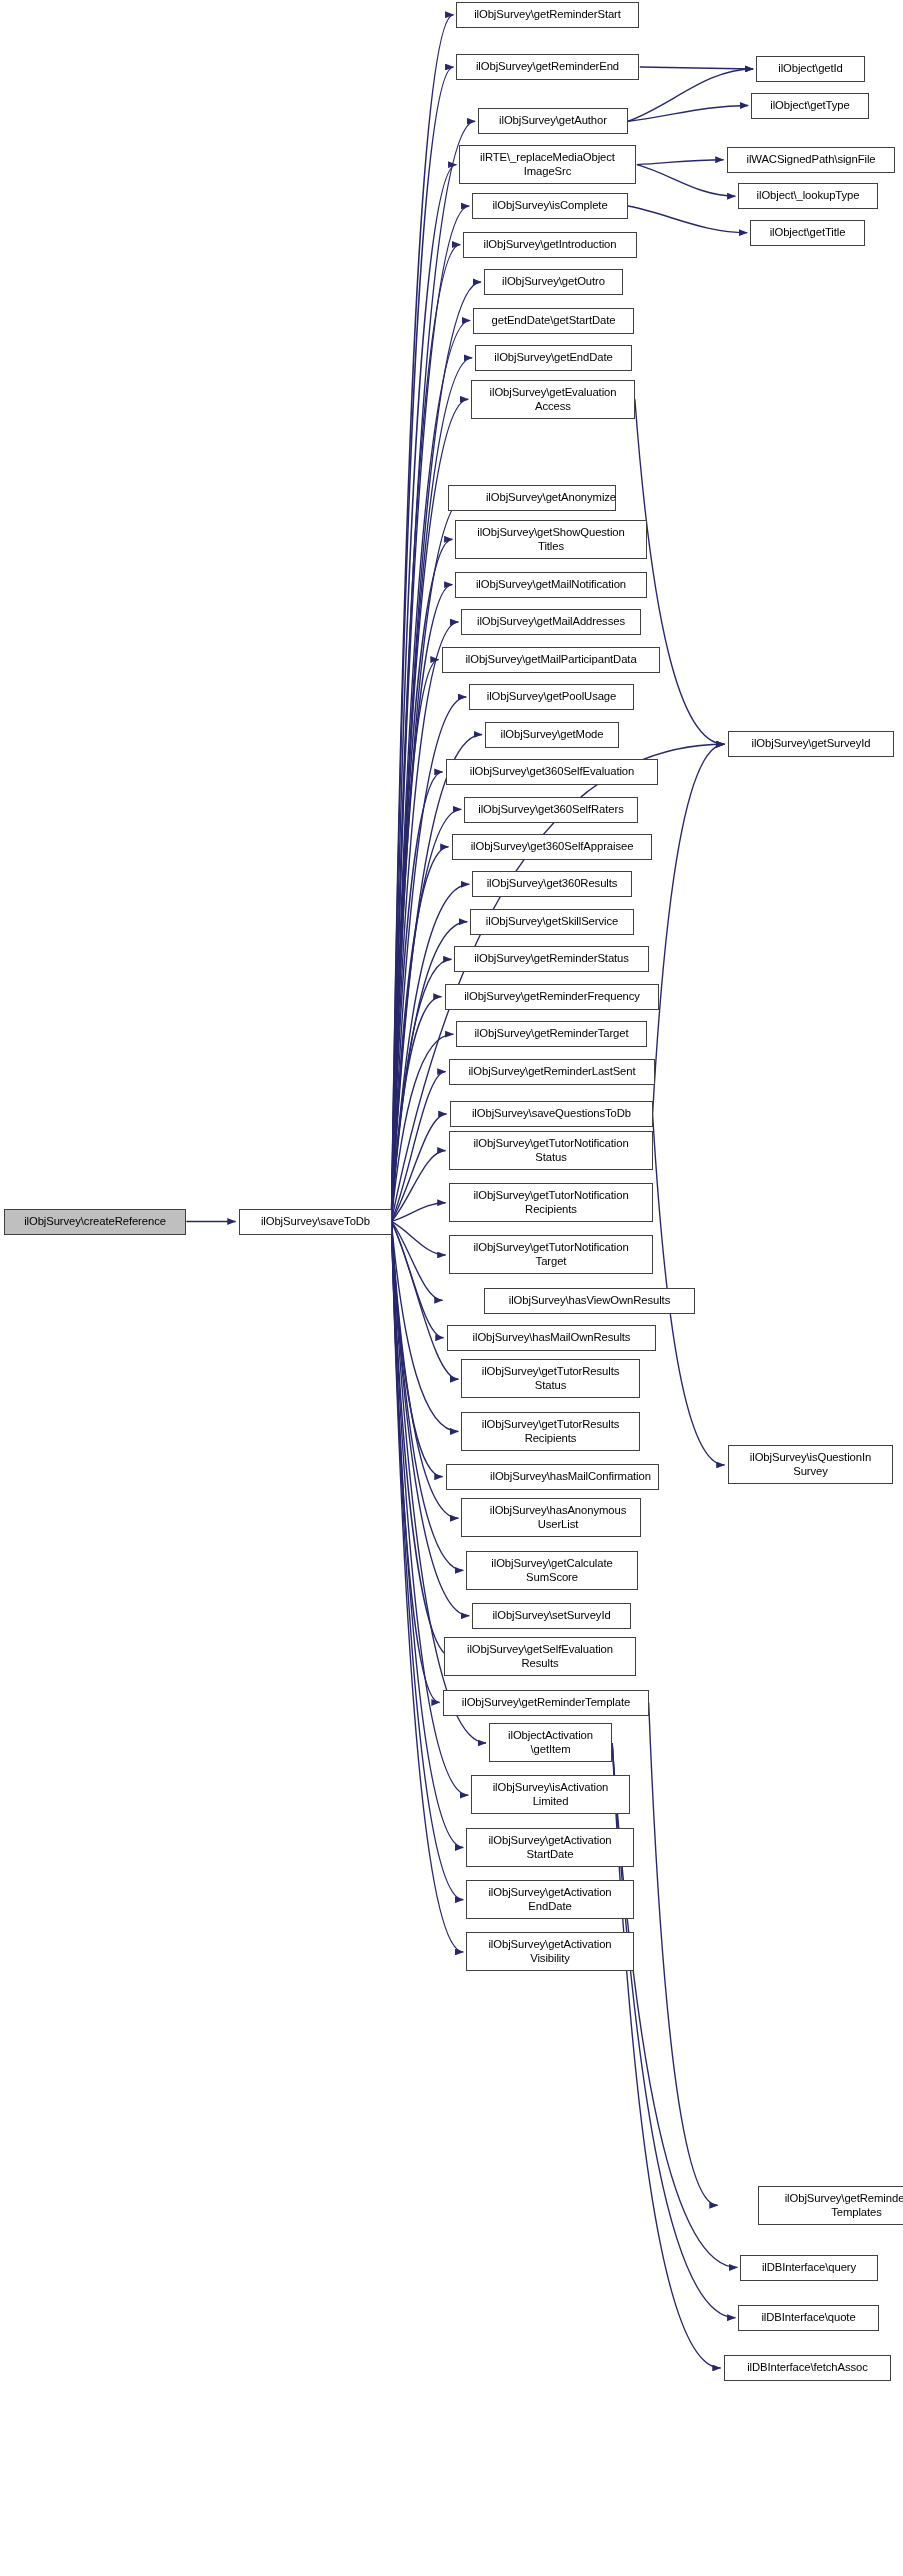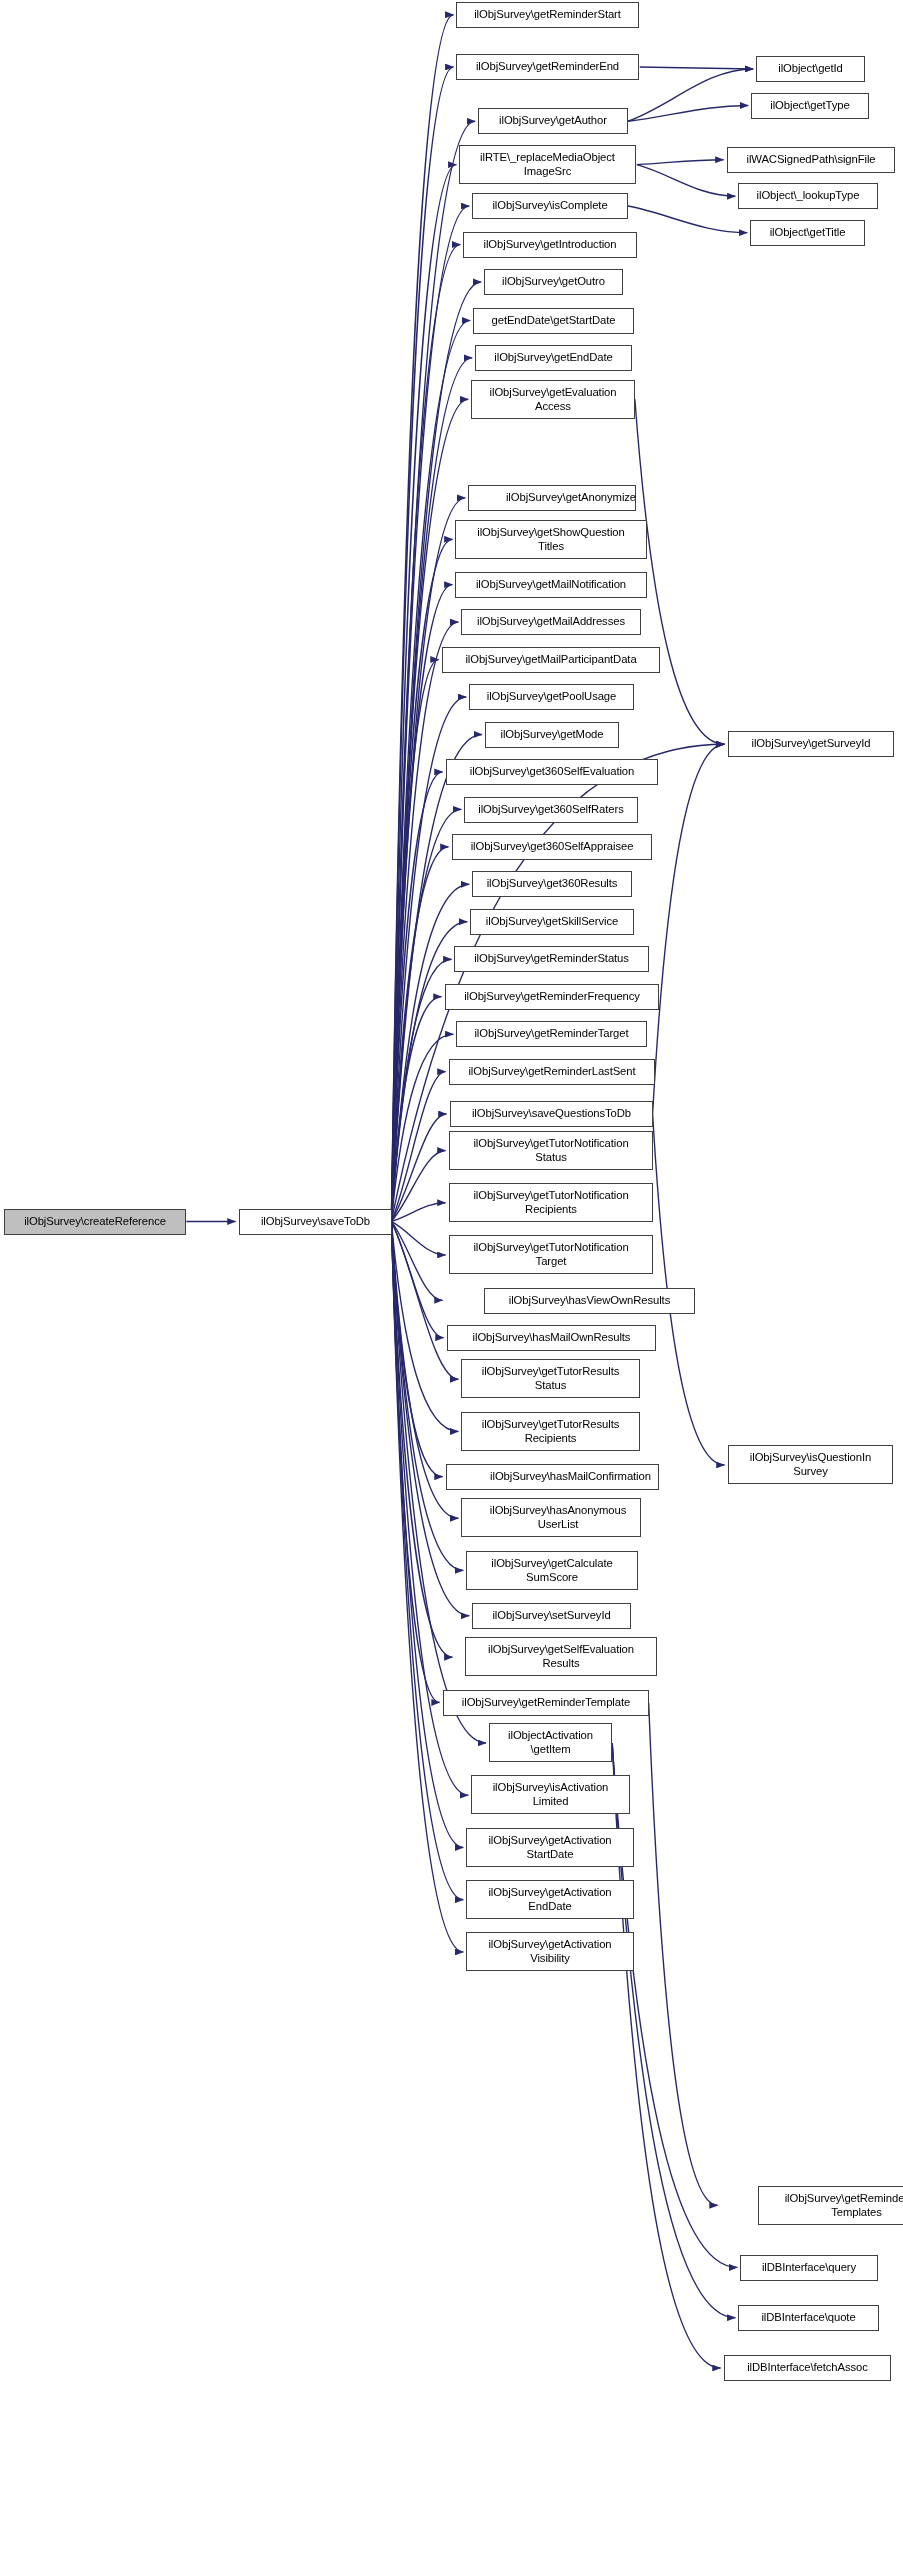--- a/index.html
+++ b/index.html
@@ -125,21 +125,21 @@
       <div class="node" style="left: 478px; top: 108px; width: 150px; height: 26px;">ilObjSurvey\getAuthor</div>
       <div class="node" style="left: 459px; top: 145px; width: 177px; height: 39px;">ilRTE\_replaceMediaObject
 ImageSrc</div>
       <div class="node" style="left: 472px; top: 193px; width: 156px; height: 26px;">ilObjSurvey\isComplete</div>
       <div class="node" style="left: 463px; top: 232px; width: 174px; height: 26px;">ilObjSurvey\getIntroduction</div>
       <div class="node" style="left: 484px; top: 269px; width: 139px; height: 26px;">ilObjSurvey\getOutro</div>
       <div class="node" style="left: 473px; top: 308px; width: 161px; height: 26px;">getEndDate\getStartDate</div>
       <div class="node" style="left: 475px; top: 345px; width: 157px; height: 26px;">ilObjSurvey\getEndDate</div>
       <div class="node" style="left: 471px; top: 380px; width: 164px; height: 39px;">ilObjSurvey\getEvaluation
 Access</div>
-      <div class="node" style="left: 468px; top: 485px; width: 168px; height: 26px; padding-left: 38px;">ilObjSurvey\getAnonymize</div>
+      <div class="node" style="left: 448px; top: 485px; width: 168px; height: 26px; padding-left: 38px;">ilObjSurvey\getAnonymize</div>
       <div class="node" style="left: 455px; top: 520px; width: 192px; height: 39px;">ilObjSurvey\getShowQuestion
 Titles</div>
       <div class="node" style="left: 455px; top: 572px; width: 192px; height: 26px;">ilObjSurvey\getMailNotification</div>
       <div class="node" style="left: 461px; top: 609px; width: 180px; height: 26px;">ilObjSurvey\getMailAddresses</div>
       <div class="node" style="left: 442px; top: 647px; width: 218px; height: 26px;">ilObjSurvey\getMailParticipantData</div>
       <div class="node" style="left: 469px; top: 684px; width: 165px; height: 26px;">ilObjSurvey\getPoolUsage</div>
       <div class="node" style="left: 485px; top: 722px; width: 134px; height: 26px;">ilObjSurvey\getMode</div>
       <div class="node" style="left: 446px; top: 759px; width: 212px; height: 26px;">ilObjSurvey\get360SelfEvaluation</div>
       <div class="node" style="left: 464px; top: 797px; width: 174px; height: 26px;">ilObjSurvey\get360SelfRaters</div>
       <div class="node" style="left: 452px; top: 834px; width: 200px; height: 26px;">ilObjSurvey\get360SelfAppraisee</div>
@@ -161,21 +161,21 @@
       <div class="node" style="left: 461px; top: 1359px; width: 179px; height: 39px;">ilObjSurvey\getTutorResults
 Status</div>
       <div class="node" style="left: 461px; top: 1412px; width: 179px; height: 39px;">ilObjSurvey\getTutorResults
 Recipients</div>
       <div class="node" style="left: 446px; top: 1464px; width: 213px; height: 26px; padding-left: 36px;">ilObjSurvey\hasMailConfirmation</div>
       <div class="node" style="left: 461px; top: 1498px; width: 180px; height: 39px; padding-left: 14px;">ilObjSurvey\hasAnonymous
 UserList</div>
       <div class="node" style="left: 466px; top: 1551px; width: 172px; height: 39px;">ilObjSurvey\getCalculate
 SumScore</div>
       <div class="node" style="left: 472px; top: 1603px; width: 159px; height: 26px;">ilObjSurvey\setSurveyId</div>
-      <div class="node" style="left: 465px; top: 1637px; width: 192px; height: 39px;">ilObjSurvey\getSelfEvaluation
+      <div class="node" style="left: 444px; top: 1637px; width: 192px; height: 39px;">ilObjSurvey\getSelfEvaluation
 Results</div>
       <div class="node" style="left: 443px; top: 1690px; width: 206px; height: 26px;">ilObjSurvey\getReminderTemplate</div>
       <div class="node" style="left: 489px; top: 1723px; width: 123px; height: 39px;">ilObjectActivation
 \getItem</div>
       <div class="node" style="left: 471px; top: 1775px; width: 159px; height: 39px;">ilObjSurvey\isActivation
 Limited</div>
       <div class="node" style="left: 466px; top: 1828px; width: 168px; height: 39px;">ilObjSurvey\getActivation
 StartDate</div>
       <div class="node" style="left: 466px; top: 1880px; width: 168px; height: 39px;">ilObjSurvey\getActivation
 EndDate</div>

